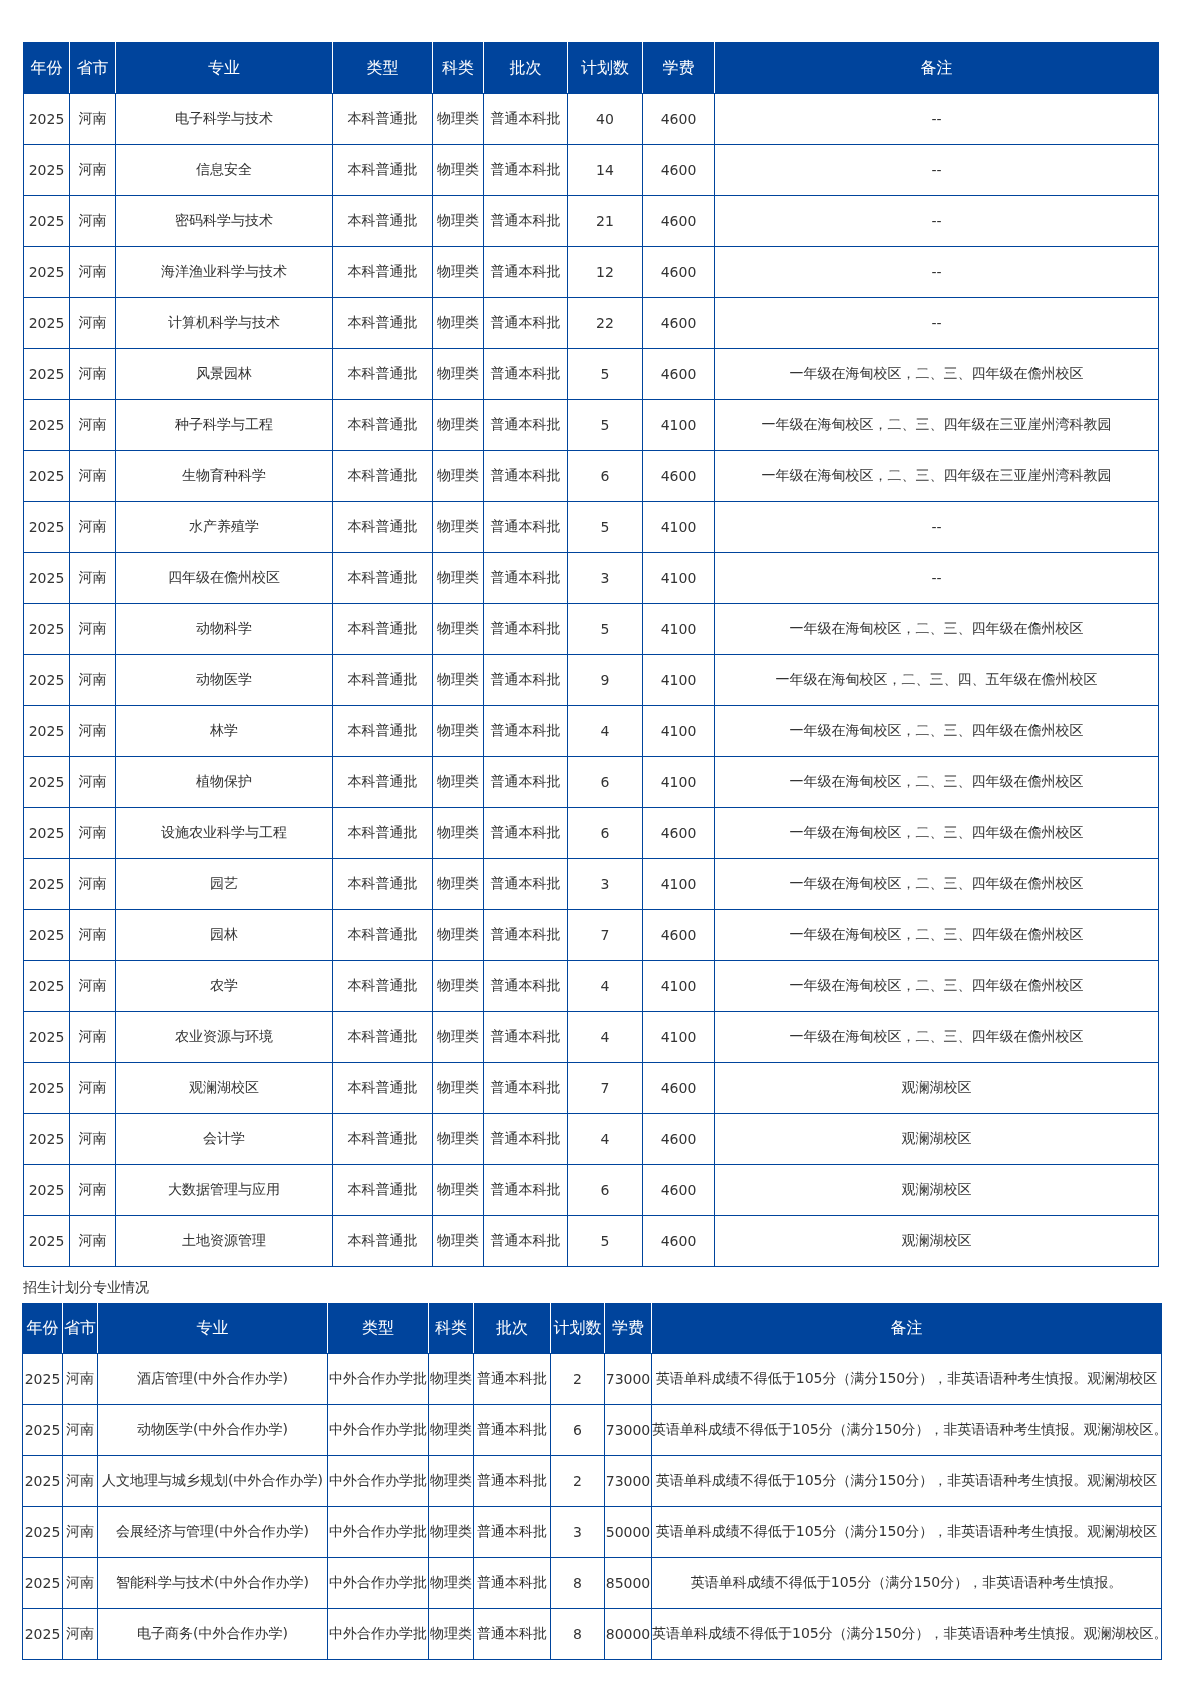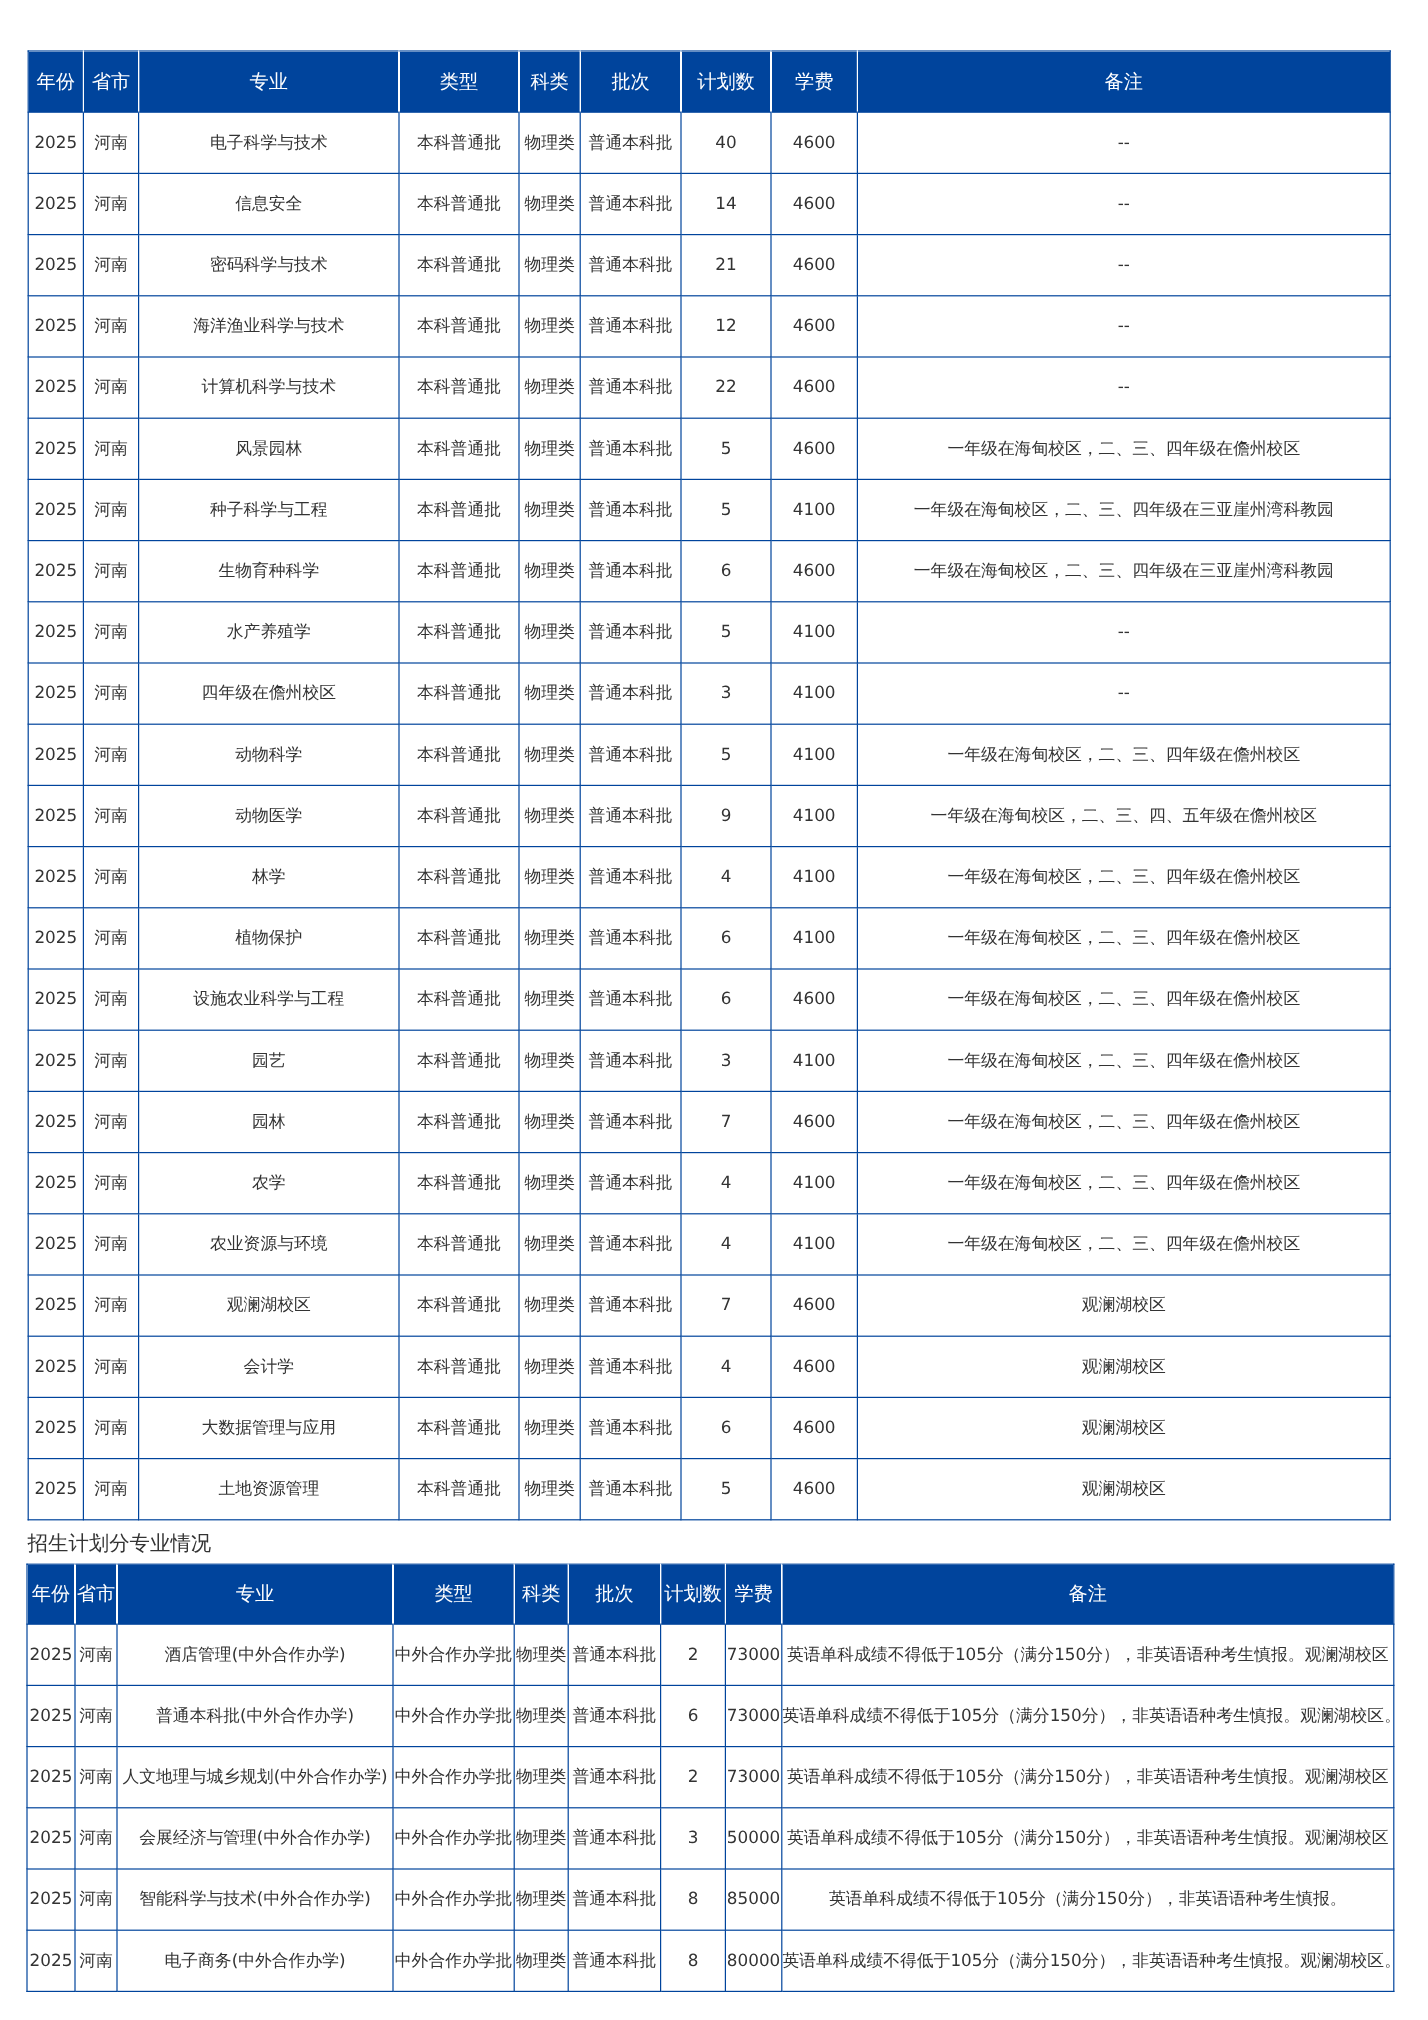--- a/index.html
+++ b/index.html
@@ -36,21 +36,21 @@
     table.plan th:last-child { border-right-color: #00449c; font-family: Liberation Mono, monospace; }
     table.plan td { color: #333333; }
     #t1 { left: 23px; top: 42px; width: 1135px; }
     #t1 thead tr { height: 51px; }
     #t1 tbody tr { height: 51px; }
     #t2 { left: 22px; top: 1303px; width: 1139px; font-size: 14px; }
     #t2 thead tr { height: 50px; }
     #t2 tbody tr { height: 51px; }
     .section-title {
       position: absolute; left: 23px; top: 1275px;
-      font-size: 17px; color: #333333; line-height: 24px; text-align: right;
+      font-size: 14px; color: #333333; line-height: 24px; text-align: right;
     }
   </style>
 </head>
 <body>
 
 <table class="plan" id="t1">
   <colgroup>
     <col style="width:46px">
       <col style="width:46px">
       <col style="width:217px">
@@ -366,21 +366,21 @@
         <td>中外合作办学批</td>
         <td>物理类</td>
         <td>普通本科批</td>
         <td>2</td>
         <td>73000</td>
         <td>英语单科成绩不得低于105分（满分150分），非英语语种考生慎报。观澜湖校区</td>
       </tr>
       <tr>
         <td>2025</td>
         <td>河南</td>
-        <td>普通本科批(中外合作办学)</td>
+        <td>动物医学(中外合作办学)</td>
         <td>中外合作办学批</td>
         <td>物理类</td>
         <td>普通本科批</td>
         <td>6</td>
         <td>73000</td>
         <td>英语单科成绩不得低于105分（满分150分），非英语语种考生慎报。观澜湖校区。</td>
       </tr>
       <tr>
         <td>2025</td>
         <td>河南</td>

